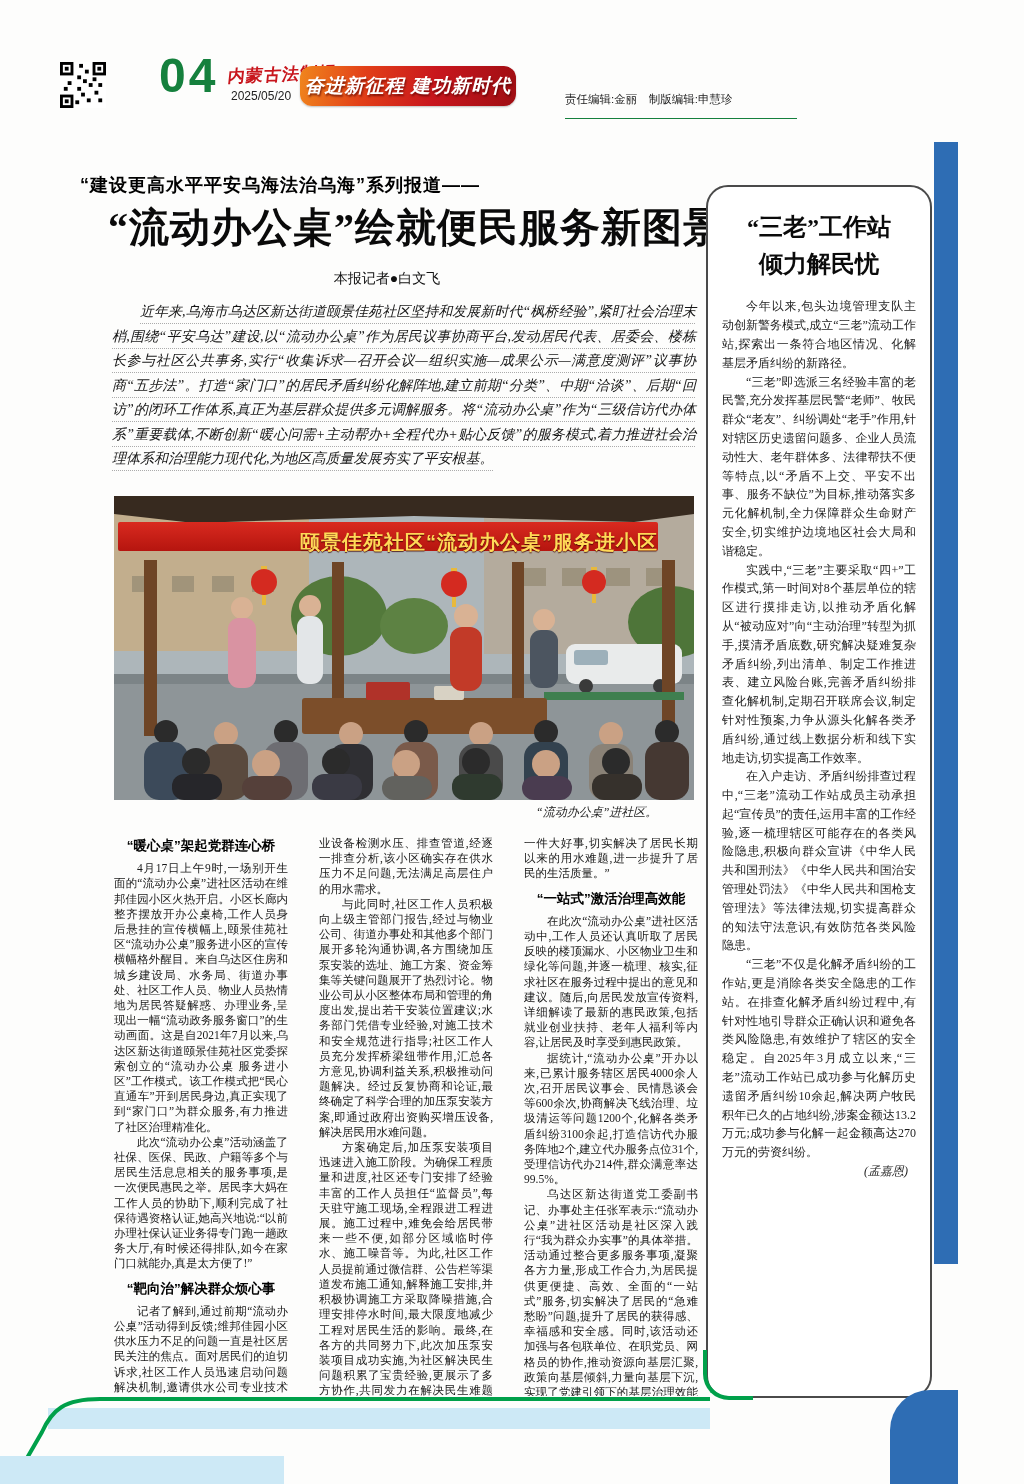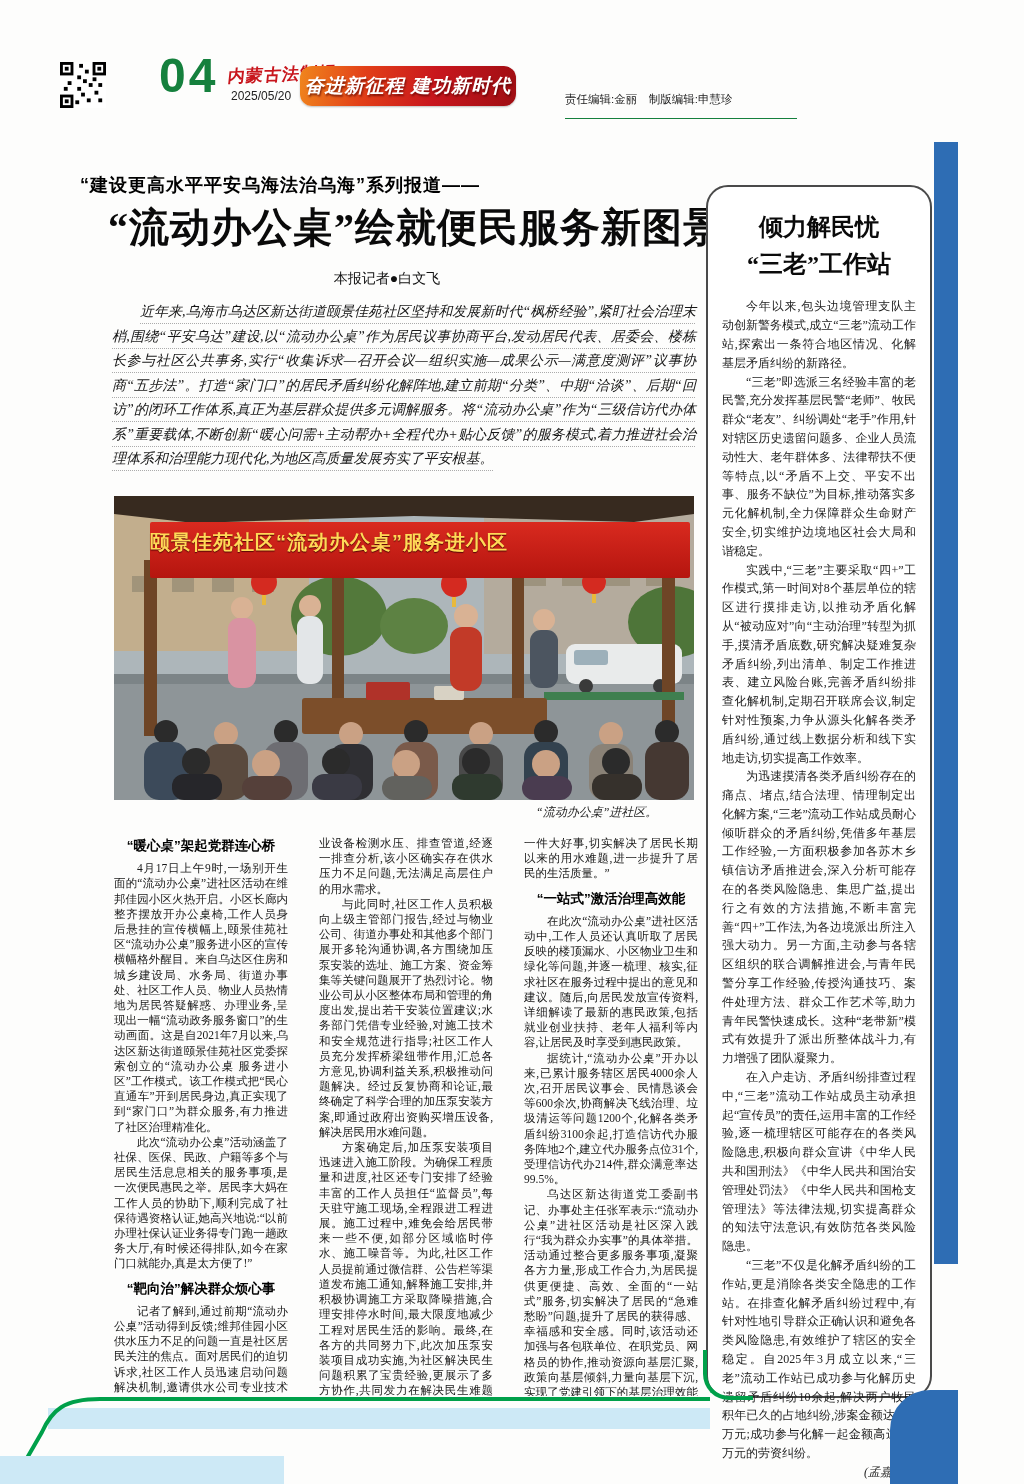--- a/index.html
+++ b/index.html
@@ -23,23 +23,23 @@
   
   .kicker{left:80px;top:176px;font:bold 18px/1 "Liberation Sans",sans-serif;color:#000;letter-spacing:1px;text-align:center;}
   .headline{left:76px;top:204px;width:622px;text-align:center;font:bold 40px/1.2 "Liberation Serif",serif;color:#0a0a0a;letter-spacing:1px;margin-left:29px;}
   .byline{left:76px;top:272px;width:622px;text-align:center;font:14px/1 "Liberation Serif",serif;color:#111;}
   .lead{left:112px;top:300px;width:584px;font:italic 14px/24.5px "Liberation Serif",serif;color:#161616;
         text-align:justify;text-indent:2em;
         text-decoration:underline dotted #ababab;text-decoration-thickness:1px;text-underline-offset:7px;}
 
   
   .photo-wrap{left:114px;top:496px;width:580px;height:304px;overflow:hidden;background:#9aa3a7;}
-  .photo-banner{position:absolute;left:36px;top:26px;width:540px;height:56px;
+  .photo-banner{position:absolute;left:4px;top:26px;width:540px;height:29px;
         background:linear-gradient(180deg,#d92a1f,#b5150f);border-radius:2px;
-        font:bold 20px/40px "Liberation Sans",sans-serif;color:#ffd957;text-align:left;letter-spacing:1px;
+        font:bold 20px/40px "Liberation Sans",sans-serif;color:#ffd957;text-align:right;letter-spacing:1px;
         text-shadow:0 1px 1px rgba(60,0,0,.8);}
   .photo-caption{left:536px;top:806px;font:italic 12px/1 "Liberation Serif",serif;color:#222;text-align:center;}
 
   
   .columns{left:114px;top:836px;width:584px;height:560px;display:flex;gap:31px;}
   .col{flex:1;overflow:hidden;}
   .col p{margin:0;font:11.5px/15.2px "Liberation Serif",serif;color:#181818;text-align:justify;text-indent:2em;}
   .col p.cont{text-indent:0;}
   .col h4{margin:9px 0 7px;font:bold 13.5px/1.2 "Liberation Sans",sans-serif;color:#000;text-align:center;}
   .col h4:first-child{margin-top:2px;}
@@ -223,28 +223,27 @@
       <p class="cont">一件大好事,切实解决了居民长期以来的用水难题,进一步提升了居民的生活质量。”</p>
       <h4>“一站式”激活治理高效能</h4>
       <p>在此次“流动办公桌”进社区活动中,工作人员还认真听取了居民反映的楼顶漏水、小区物业卫生和绿化等问题,并逐一梳理、核实,征求社区在服务过程中提出的意见和建议。随后,向居民发放宣传资料,详细解读了最新的惠民政策,包括就业创业扶持、老年人福利等内容,让居民及时享受到惠民政策。</p>
       <p>据统计,“流动办公桌”开办以来,已累计服务辖区居民4000余人次,召开居民议事会、民情恳谈会等600余次,协商解决飞线治理、垃圾清运等问题1200个,化解各类矛盾纠纷3100余起,打造信访代办服务阵地2个,建立代办服务点位31个,受理信访代办214件,群众满意率达99.5%。</p>
       <p>乌达区新达街道党工委副书记、办事处主任张军表示:“流动办公桌”进社区活动是社区深入践行“我为群众办实事”的具体举措。活动通过整合更多服务事项,凝聚各方力量,形成工作合力,为居民提供更便捷、高效、全面的“一站式”服务,切实解决了居民的“急难愁盼”问题,提升了居民的获得感、幸福感和安全感。同时,该活动还加强与各包联单位、在职党员、网格员的协作,推动资源向基层汇聚,政策向基层倾斜,力量向基层下沉,实现了党建引领下的基层治理效能提升,让‘流动办公桌’真正成为了服务群众的‘暖心桌’,打通了服务群众的‘最后一米’。”</p>
     </div>
 </div>
 
 <div class="abs sidebar">
   <div class="sb-title">
+    <div>“三老”工作站</div>
     <div>倾力解民忧</div>
-    <div>“三老”工作站</div>
   </div>
   <div class="sb-body">
       <p>今年以来,包头边境管理支队主动创新警务模式,成立“三老”流动工作站,探索出一条符合地区情况、化解基层矛盾纠纷的新路径。</p>
       <p>“三老”即选派三名经验丰富的老民警,充分发挥基层民警“老师”、牧民群众“老友”、纠纷调处“老手”作用,针对辖区历史遗留问题多、企业人员流动性大、老年群体多、法律帮扶不便等特点,以“矛盾不上交、平安不出事、服务不缺位”为目标,推动落实多元化解机制,全力保障群众生命财产安全,切实维护边境地区社会大局和谐稳定。</p>
       <p>实践中,“三老”主要采取“四+”工作模式,第一时间对8个基层单位的辖区进行摸排走访,以推动矛盾化解从“被动应对”向“主动治理”转型为抓手,摸清矛盾底数,研究解决疑难复杂矛盾纠纷,列出清单、制定工作推进表、建立风险台账,完善矛盾纠纷排查化解机制,定期召开联席会议,制定针对性预案,力争从源头化解各类矛盾纠纷,通过线上数据分析和线下实地走访,切实提高工作效率。</p>
-      <p>为迅速摸清各类矛盾纠纷存在的痛点、堵点,结合法理、情理制定出化解方案,“三老”流动工作站成员耐心倾听群众的矛盾纠纷,凭借多年基层工作经验,一方面积极参加各苏木乡镇信访矛盾推进会,深入分析可能存在的各类风险隐患、集思广益,提出行之有效的方法措施,不断丰富完善“四+”工作法,为各边境派出所注入强大动力。另一方面,主动参与各辖区组织的联合调解推进会,与青年民警分享工作经验,传授沟通技巧、案件处理方法、群众工作艺术等,助力青年民警快速成长。这种“老带新”模式有效提升了派出所整体战斗力,有力增强了团队凝聚力。</p>
       <p>在入户走访、矛盾纠纷排查过程中,“三老”流动工作站成员主动承担起“宣传员”的责任,运用丰富的工作经验,逐一梳理辖区可能存在的各类风险隐患,积极向群众宣讲《中华人民共和国刑法》《中华人民共和国治安管理处罚法》《中华人民共和国枪支管理法》等法律法规,切实提高群众的知法守法意识,有效防范各类风险隐患。</p>
       <p>“三老”不仅是化解矛盾纠纷的工作站,更是消除各类安全隐患的工作站。在排查化解矛盾纠纷过程中,有针对性地引导群众正确认识和避免各类风险隐患,有效维护了辖区的安全稳定。自2025年3月成立以来,“三老”流动工作站已成功参与化解历史遗留矛盾纠纷10余起,解决两户牧民积年已久的占地纠纷,涉案金额达13.2万元;成功参与化解一起金额高达270万元的劳资纠纷。</p>
     </div>
   <div class="sb-author">(孟嘉恩)</div>
 </div>
 
 <div class="abs blue-bar"></div>
 <div class="abs green-corner"></div>
 <div class="abs corner-blue"></div>
 <svg class="abs swoosh" width="710" height="92" viewBox="0 0 710 92">

